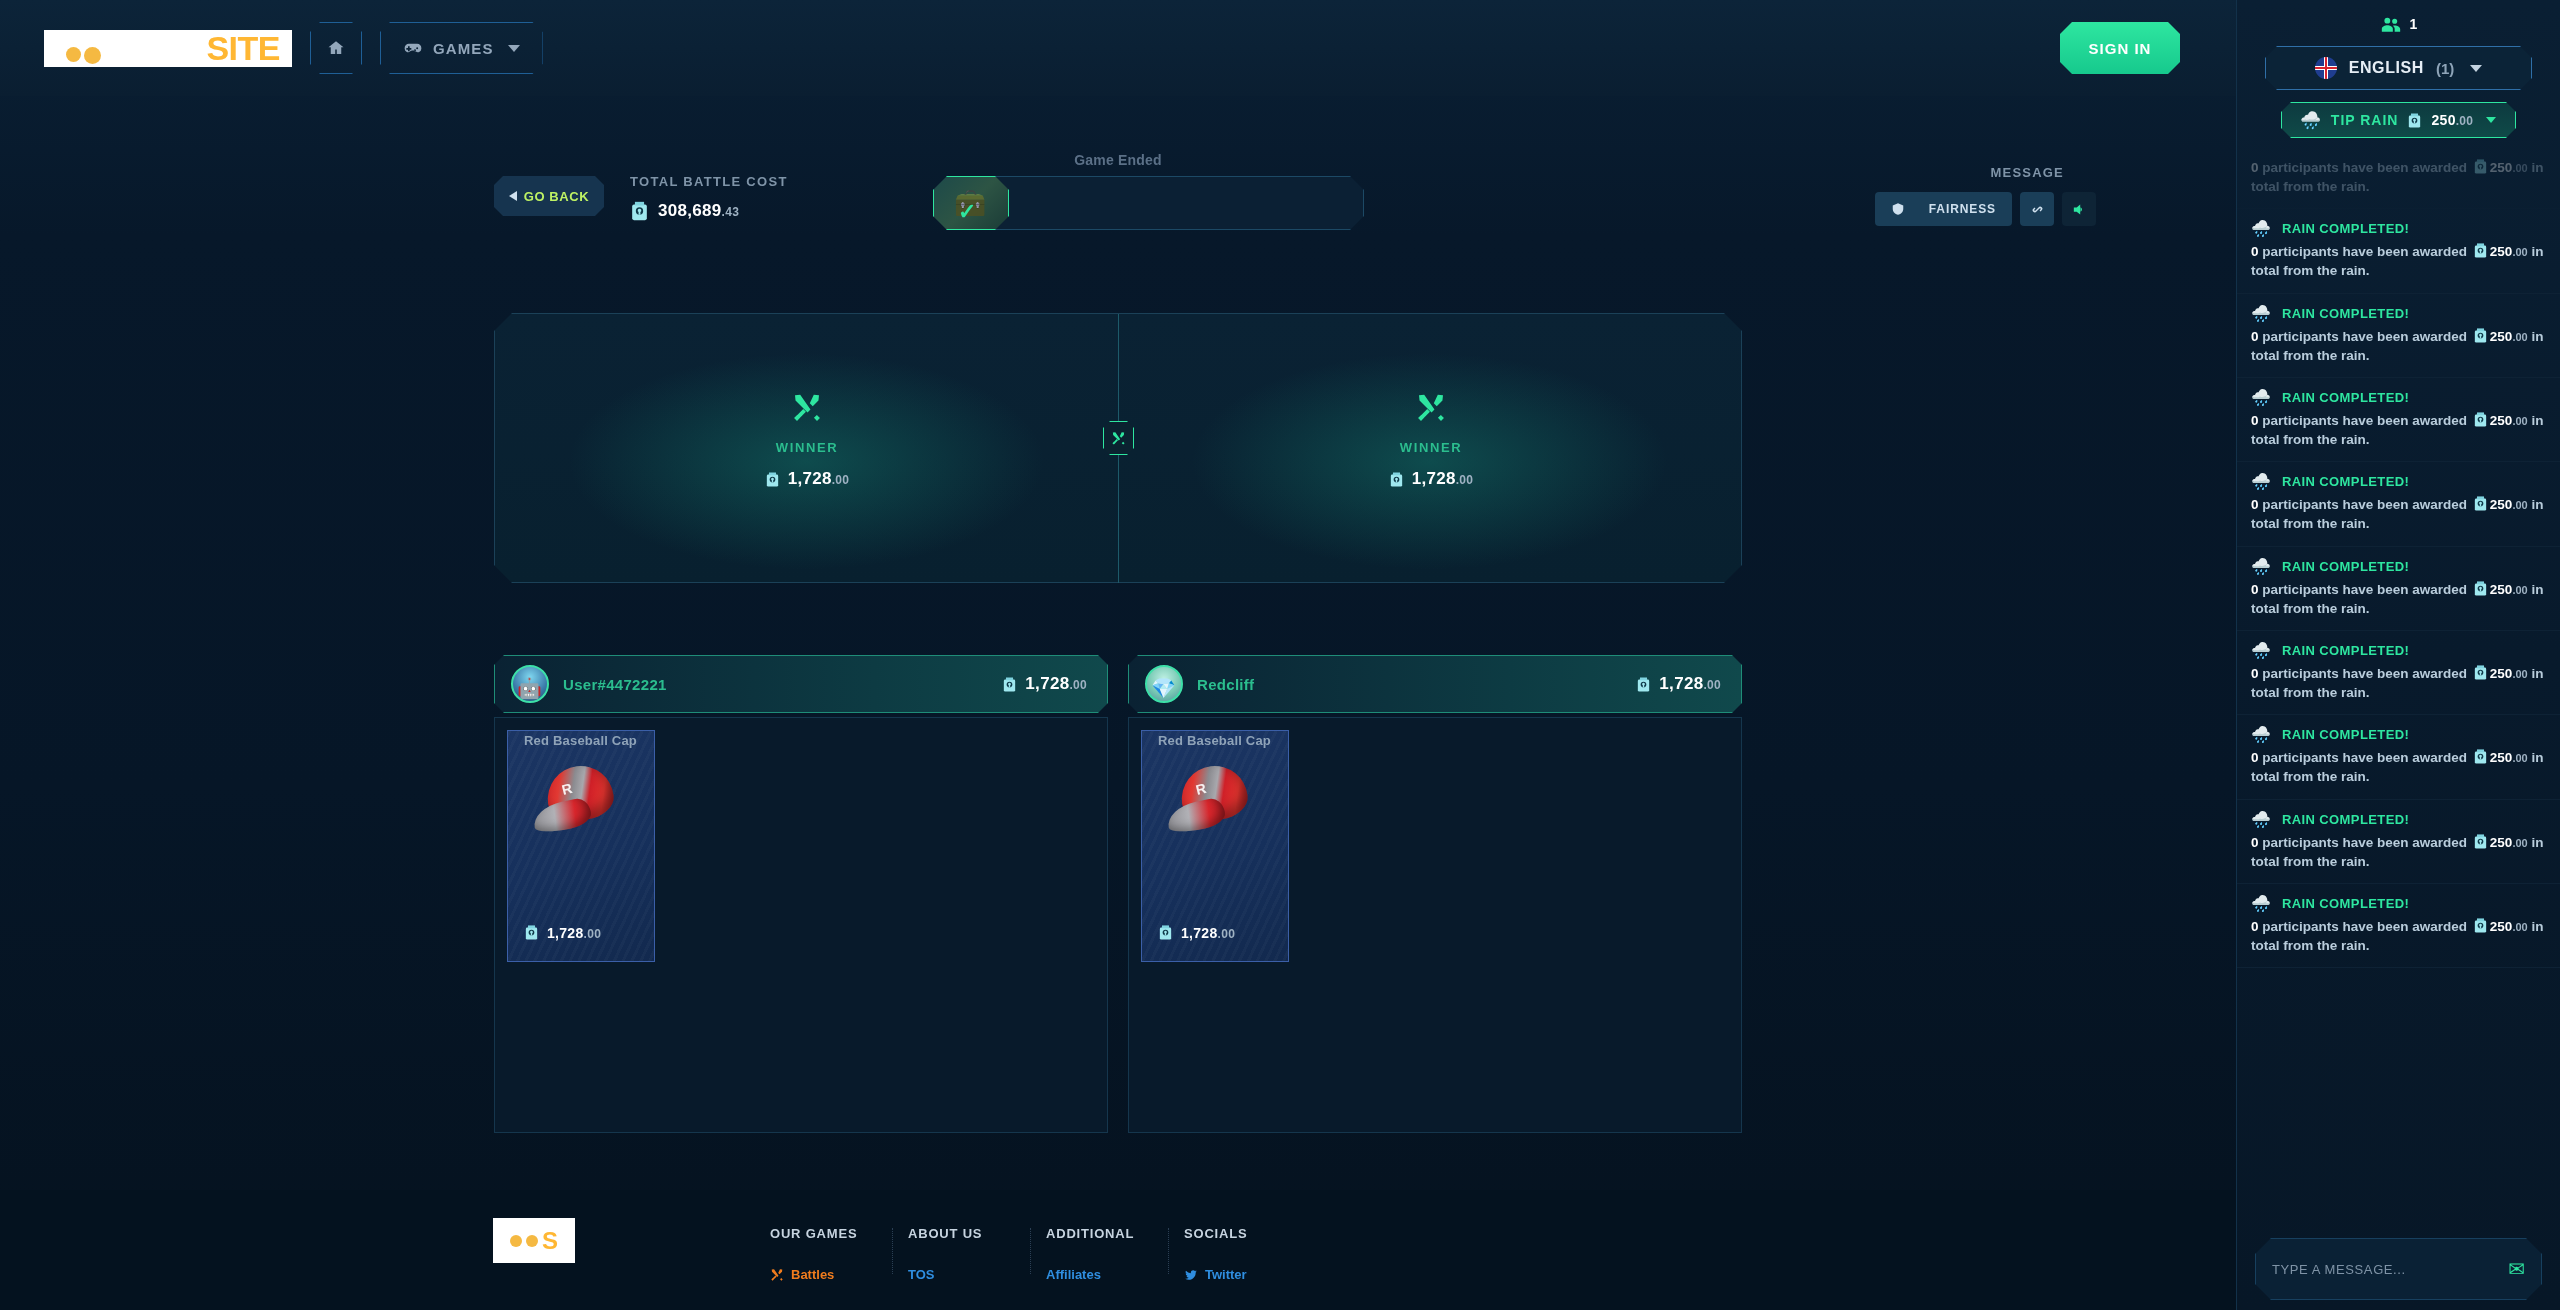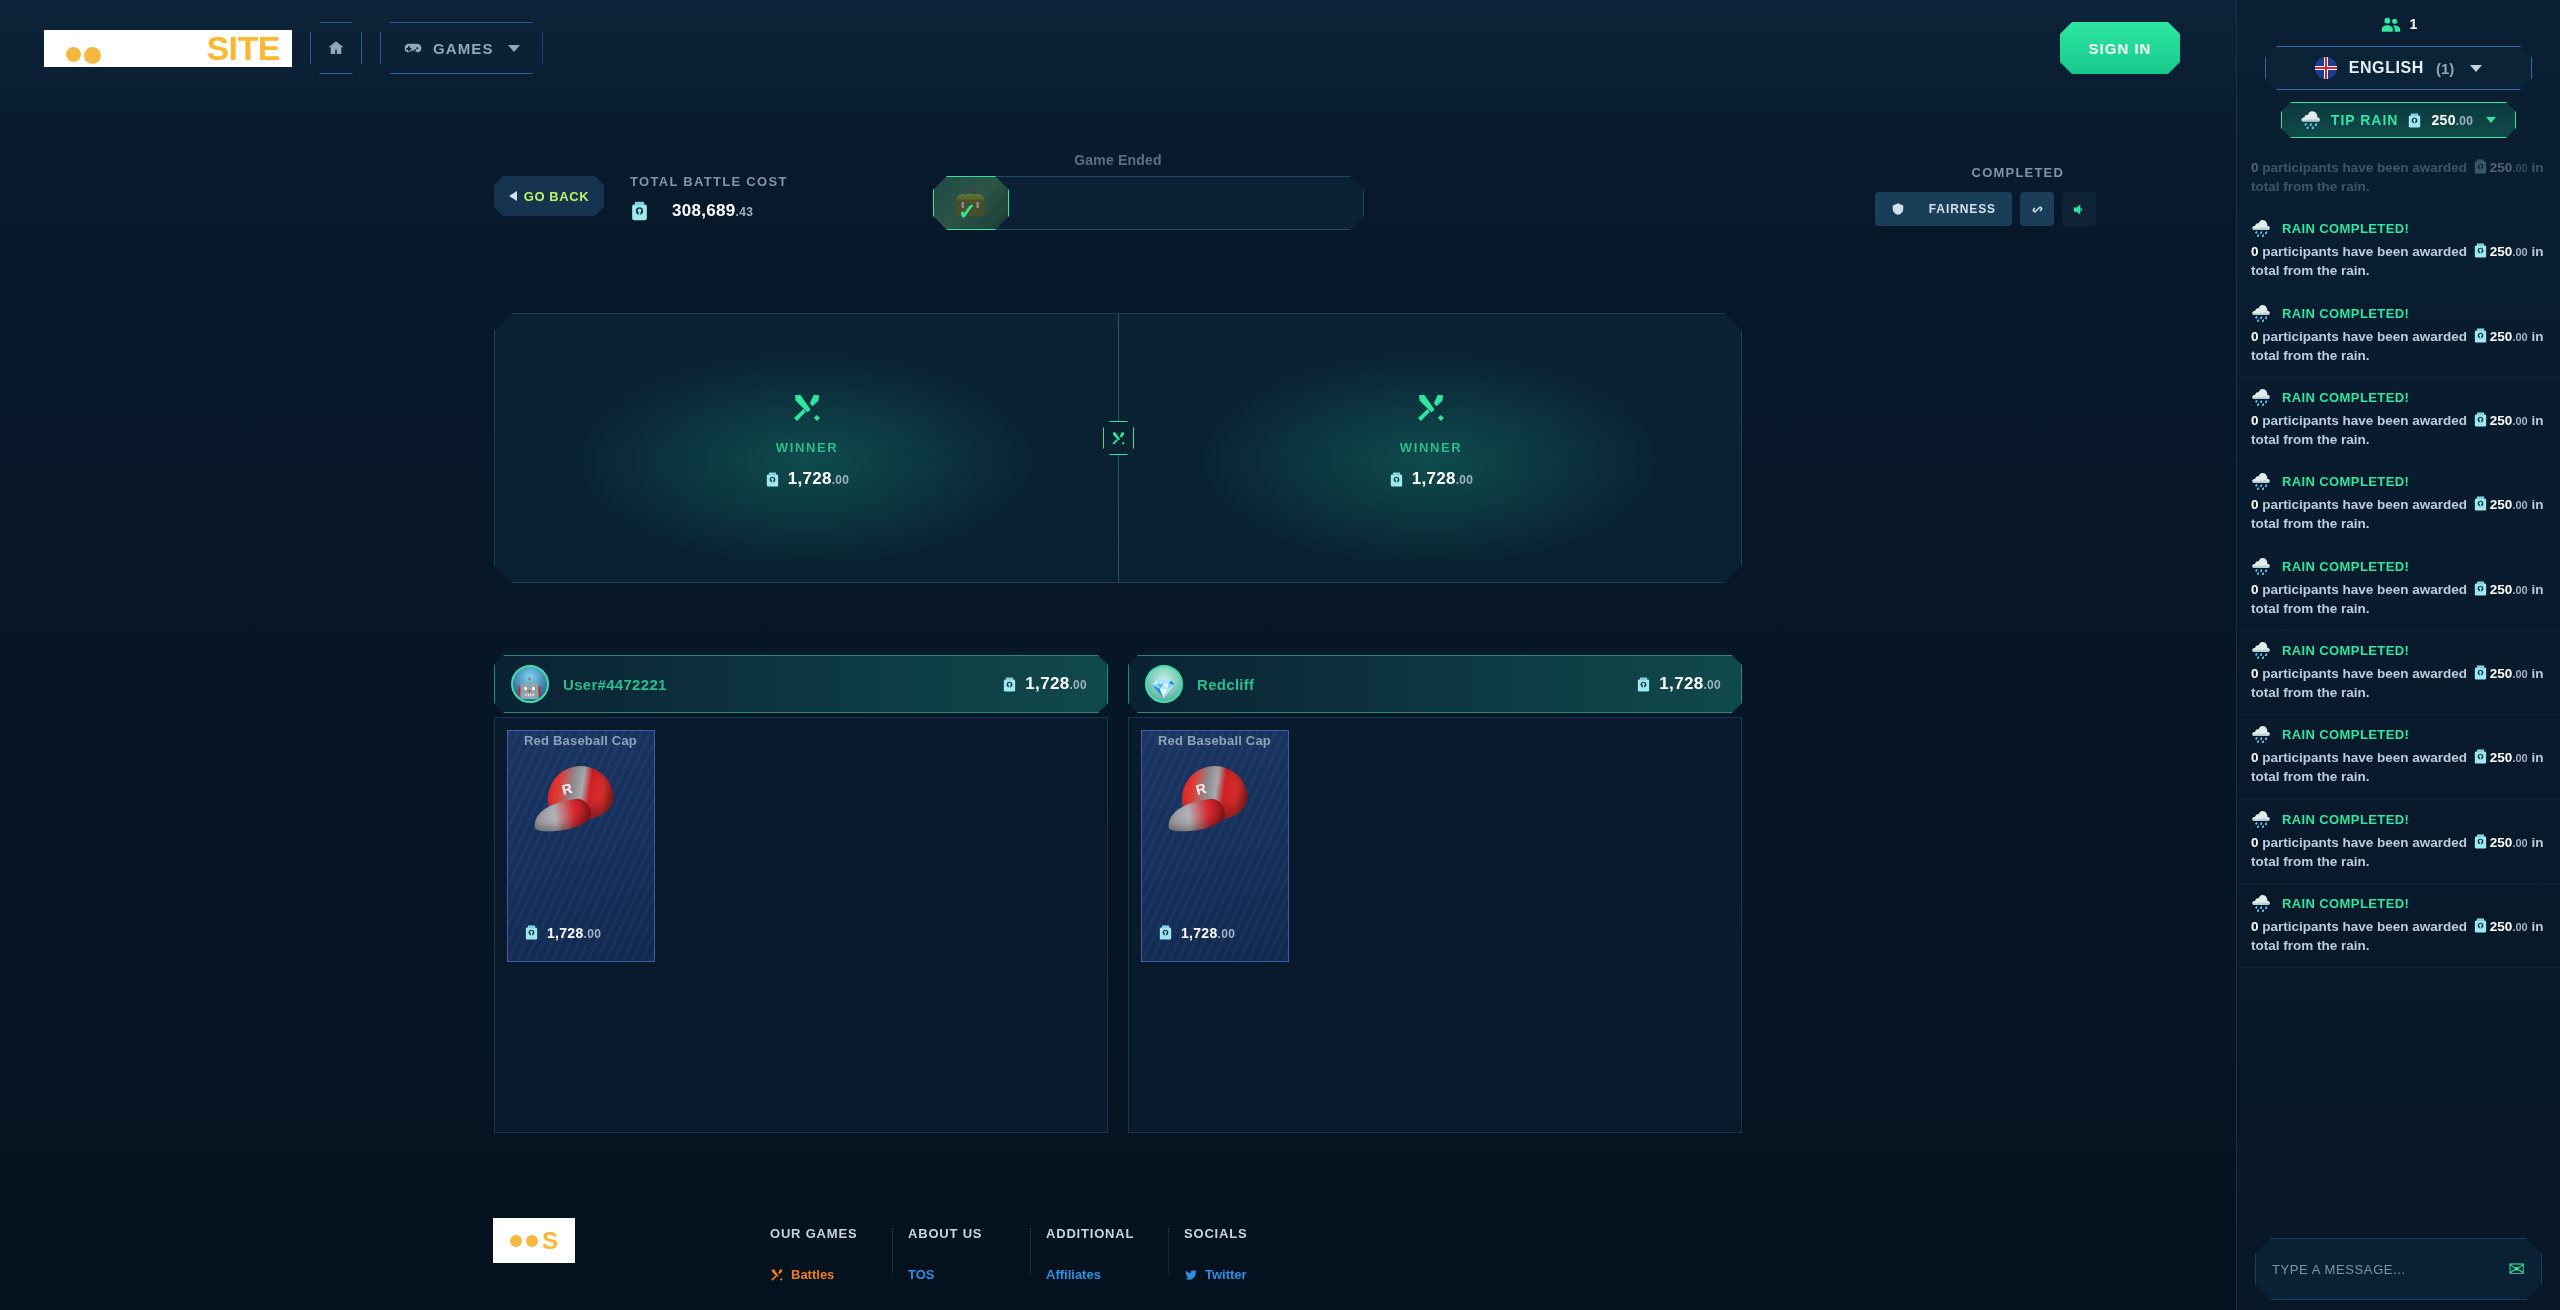--- a/index.html
+++ b/index.html
@@ -62,21 +62,21 @@
     position:absolute; left:494px; top:176px; width:110px; height:40px;
     background:#16344f; color:#bef264; font-size:13px; font-weight:800; letter-spacing:.6px;
     display:flex;align-items:center;justify-content:center;gap:7px; cursor:pointer;
     clip-path: polygon(9px 0, calc(100% - 9px) 0, 100% 9px, 100% calc(100% - 9px), calc(100% - 9px) 100%, 9px 100%, 0 calc(100% - 9px), 0 9px);
   }
   .goback .arrow { width:0;height:0;border-top:5px solid transparent;border-bottom:5px solid transparent;border-right:8px solid #cfe0ee;}
   .tbc-label {
     position:absolute; left:630px; top:174px;
     font-size:13px; font-weight:800; letter-spacing:1.3px; color:#7f94a8;
   }
-  .tbc-value { position:absolute; left:630px; top:200px; display:flex; align-items:center; gap:23px; }
+  .tbc-value { position:absolute; left:630px; top:200px; display:flex; align-items:center; gap:9px; }
   .coin { width:19px; height:22px; flex:none; }
   .coin.sm { width:15px;height:17px; }
   .amt { font-size:17px; font-weight:900; color:#fff; letter-spacing:.3px; }
   .amt .dec { font-size:12px; color:#9fb2c3; font-weight:800; }
 
   .game-ended {
     position:absolute; left:0; right:0; top:152px; text-align:center;
     font-size:14px; font-weight:800; color:#5b7087; letter-spacing:.2px;
     width: 2236px;
   }
@@ -347,21 +347,21 @@
       <span class="amt"><span>308,689</span><span class="dec">.43</span></span>
     </div>
 
     <div class="game-ended">Game Ended</div>
     <div class="progress-wrap"></div>
     <div class="progress-fill">
       <span class="chest-emoji">🧰</span>
       <span class="check-ov">✓</span>
     </div>
 
-    <div class="standard-lbl">COMPLETED</div>
+    <div class="standard-lbl">MESSAGE</div>
     <div class="hd-actions">
       <div class="fairness">
         <svg viewBox="0 0 24 24">
             <path d="M12 2 3 6v6c0 5 4 9 9 10 5-1 9-5 9-10V6z"></path>
           </svg>
         <span>FAIRNESS</span>
       </div>
       <div class="sq-btn">
         <svg viewBox="0 0 24 24" fill="#cfe0ee">
             <path d="M10.6 13.4a1 1 0 0 1 0-1.4l2.8-2.8a3 3 0 1 1 4.2 4.2l-1.3 1.3-1.4-1.4 1.3-1.3a1 1 0 1 0-1.4-1.4L12 13.4a1 1 0 0 1-1.4 0zm2.8-2.8a1 1 0 0 1 0 1.4l-2.8 2.8a3 3 0 1 1-4.2-4.2l1.3-1.3 1.4 1.4-1.3 1.3a1 1 0 1 0 1.4 1.4L12 10.6a1 1 0 0 1 1.4 0z"></path>

